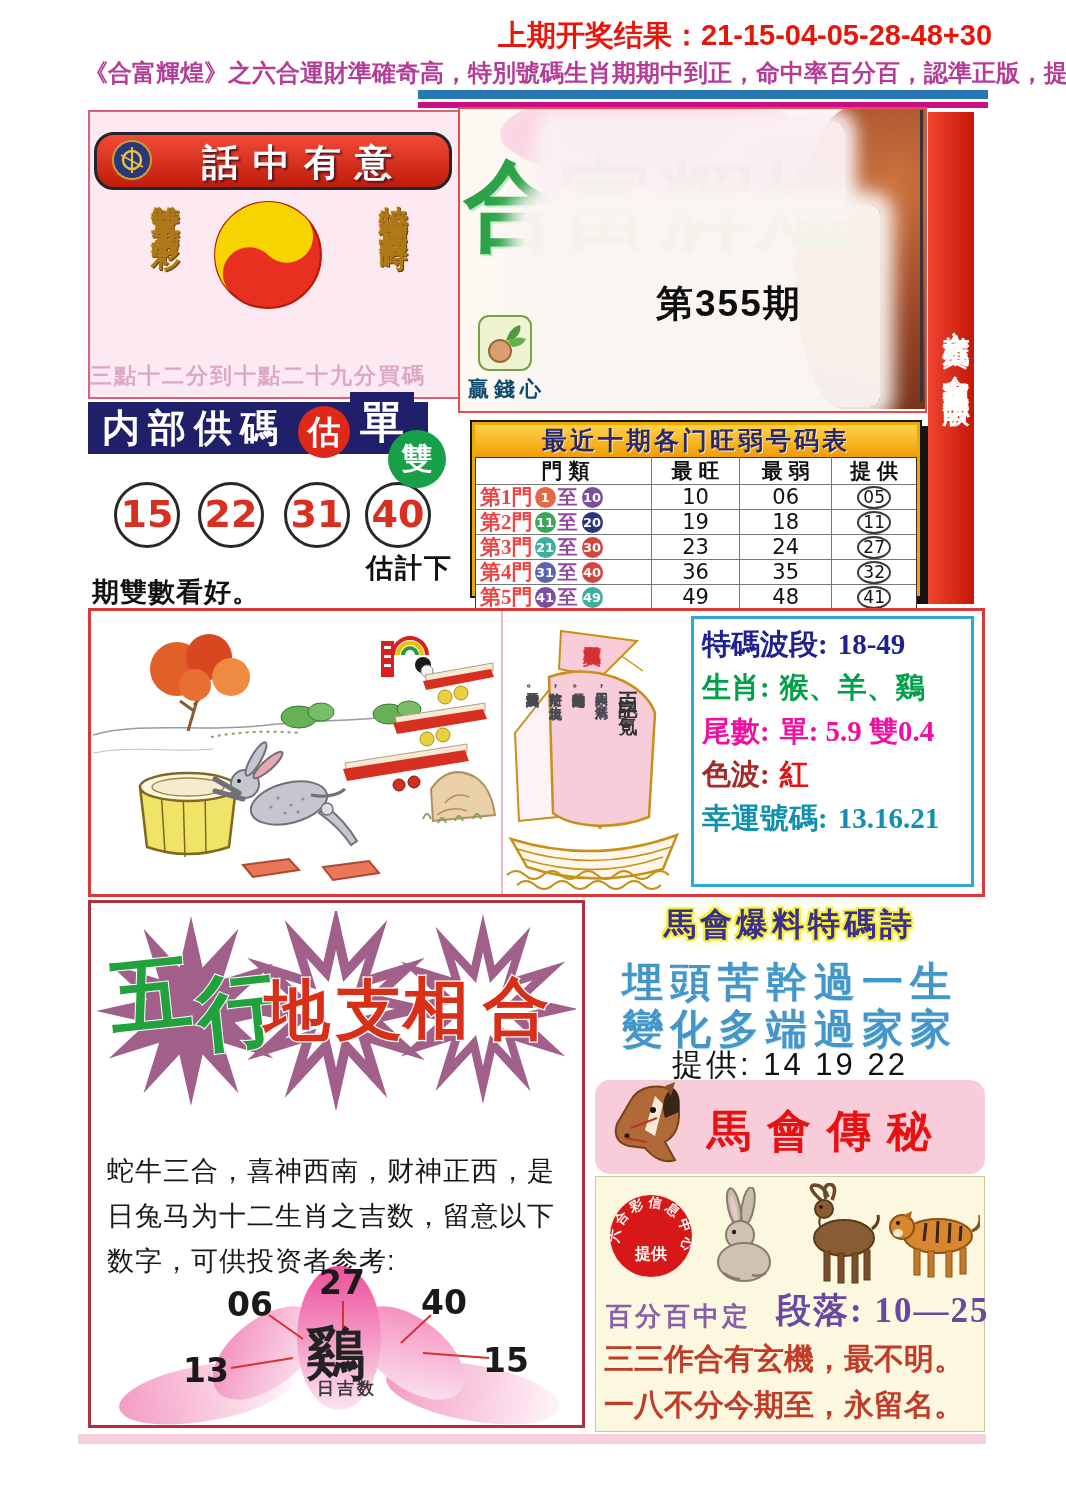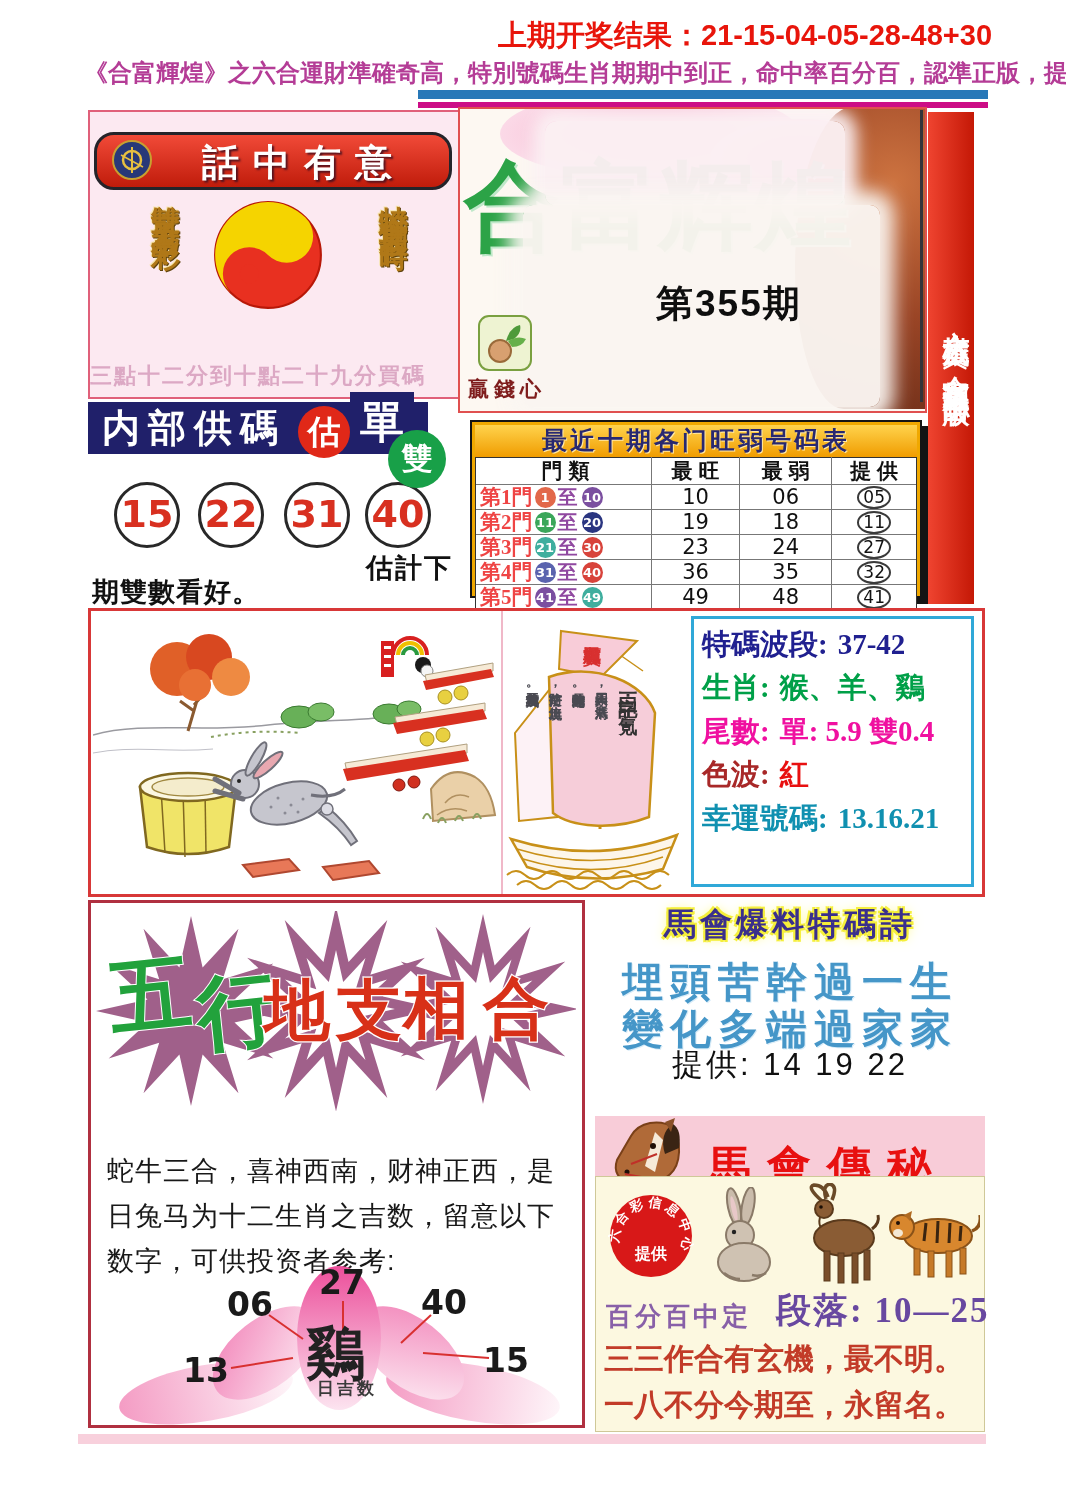--- a/index.html
+++ b/index.html
@@ -31,21 +31,21 @@
   .ic-note{left:92px;top:574px;font-size:27px;color:#111;font-weight:bold;letter-spacing:1px;}
 
   
   .poster{left:458px;top:107px;width:465px;height:302px;background:#fdf8f2;border:2px solid #e05050;overflow:hidden;}
   .poster-brand{left:4px;top:34px;width:440px;font-size:96px;font-weight:bold;color:#2ca347;letter-spacing:1px;white-space:nowrap;font-family:"Liberation Serif",serif;text-shadow:2px 2px 0 #bfe8c9;}
   .pink-blob{border-radius:50%;background:radial-gradient(#f7aecb,#fbd9e7 70%,rgba(251,217,231,0));}
   .rocky{right:-2px;top:-2px;width:132px;height:302px;background:radial-gradient(circle at 75% 25%,#cd7340,#9a4526 55%,#71301a);border-radius:45% 0 0 38% / 55% 0 0 48%;}
   .blur1{left:85px;top:12px;width:300px;height:85px;background:rgba(251,240,243,.97);box-shadow:0 0 16px 12px rgba(251,240,243,.95);border-radius:12px;}
   .blur2{left:63px;top:96px;width:357px;height:202px;background:rgba(250,245,241,.97);box-shadow:0 0 18px 14px rgba(250,245,241,.95);border-radius:10px;}
   .poster-issue{left:196px;top:170px;font-size:37px;font-weight:bold;color:#0e0e0e;letter-spacing:2px;z-index:5;}
-  .poster-win{left:8px;top:266px;font-size:21px;font-weight:bold;color:#7f1d1d;letter-spacing:5px;z-index:5;}
+  .poster-win{left:8px;top:266px;font-size:21px;font-weight:bold;color:#0c4a6e;letter-spacing:5px;z-index:5;}
 
   
   .poster-edge{left:920px;top:110px;width:3px;height:292px;background:#33333a;}
   .sidebar{left:928px;top:112px;width:46px;height:492px;background:linear-gradient(90deg,#ef4430,#c41806);z-index:4;}
   .sidebar-text{left:0;top:10px;width:100%;height:476px;color:#fff;font-weight:bold;font-size:27px;letter-spacing:3px;text-align:center;font-family:"Liberation Serif",serif;}
 
   
   .luck-table{left:470px;top:420px;width:452px;height:178px;background:#f0a800;border:2px solid #141414;box-shadow:6px 6px 0 #141414;box-sizing:border-box;padding:3px;}
   .lt-title{height:32px;background:linear-gradient(#ffd34d,#f09c00);color:#282870;font-size:25px;font-weight:bold;text-align:center;line-height:32px;letter-spacing:3px;text-shadow:1px 1px 0 #ffe9a8;font-family:"Liberation Serif",serif;}
   .lt-grid{background:#fff;border:1px solid #333;}
@@ -80,21 +80,21 @@
   .blpanel{left:88px;top:900px;width:497px;height:528px;border:3px solid #b03040;box-sizing:border-box;background:#fff;}
   .bl-par{left:16px;top:246px;width:462px;font-size:27px;line-height:45px;color:#181818;letter-spacing:1px;}
   .lotus-num{font-size:33px;font-weight:bold;color:#1a1a1a;font-family:"DejaVu Sans",sans-serif;z-index:4;}
   .lotus-char{left:216px;top:412px;font-size:58px;font-weight:bold;color:#222;font-family:"Liberation Serif",serif;z-index:4;}
   .lotus-cap{left:226px;top:474px;font-size:17px;font-weight:bold;color:#3a3a3a;letter-spacing:3px;z-index:4;}
 
   
   .hn-title{left:595px;top:903px;width:390px;text-align:center;font-size:32px;font-weight:bold;color:#3a2f8c;font-family:"Liberation Serif",serif;letter-spacing:4px;text-shadow:2px 2px 0 #f5ef3a,-2px -2px 0 #f5ef3a,2px -2px 0 #f5ef3a,-2px 2px 0 #f5ef3a,0 0 12px #fbf76a;white-space:nowrap;}
   .hn-poem{left:595px;width:390px;text-align:center;font-size:41px;font-weight:bold;color:#4596c8;font-family:"Liberation Serif",serif;letter-spacing:7px;text-shadow:1px 1px 0 #d8ecf8;white-space:nowrap;}
   .hn-provide{left:595px;top:1044px;width:390px;text-align:center;font-size:31px;color:#101010;letter-spacing:3px;white-space:nowrap;}
-  .hn-band{left:595px;top:1116px;width:390px;height:94px;background:#f8ccd8;}
+  .hn-band{left:595px;top:1080px;width:390px;height:94px;background:#f8ccd8;border-radius:15px;}
   .hn-bandtitle{left:112px;top:22px;font-size:44px;font-weight:bold;color:#e81010;letter-spacing:16px;font-family:"Liberation Serif",serif;white-space:nowrap;}
   .hn-cream{left:595px;top:1176px;width:390px;height:256px;background:#fcf8e0;border:1px solid #cfc898;box-sizing:border-box;}
   .hn-sure{left:10px;top:122px;font-size:26px;font-weight:bold;color:#8860a8;letter-spacing:3px;font-family:"Liberation Serif",serif;}
   .hn-range{left:180px;top:110px;font-size:35px;font-weight:bold;color:#6848a0;font-family:"Liberation Serif",serif;letter-spacing:2px;white-space:nowrap;}
   .hn-redline{left:8px;width:372px;font-size:30px;font-weight:bold;color:#c23b28;font-family:"Liberation Serif",serif;white-space:nowrap;}
   .bottom-strip{left:78px;top:1434px;width:908px;height:10px;background:#f8d0dc;}
 </style>
 </head>
 <body>
 
@@ -328,21 +328,21 @@
 
         <span class="vert">前路茫茫，無止境。</span>
 
         <span class="vert">三九雙功六偉績。</span>
 
     </div>
 
     <div class="abs poembox">
       <div class="prow pr-navy">
           <span class="lbl">特碼波段:</span>
-          <span>37-42</span>
+          <span>18-49</span>
         </div>
       <div class="prow pr-green">
           <span class="lbl">生肖:</span>
           <span>猴、羊、鷄</span>
         </div>
       <div class="prow pr-mag">
           <span class="lbl">尾數:</span>
           <span>單: 5.9 雙0.4</span>
         </div>
       <div class="prow pr-maroon">

